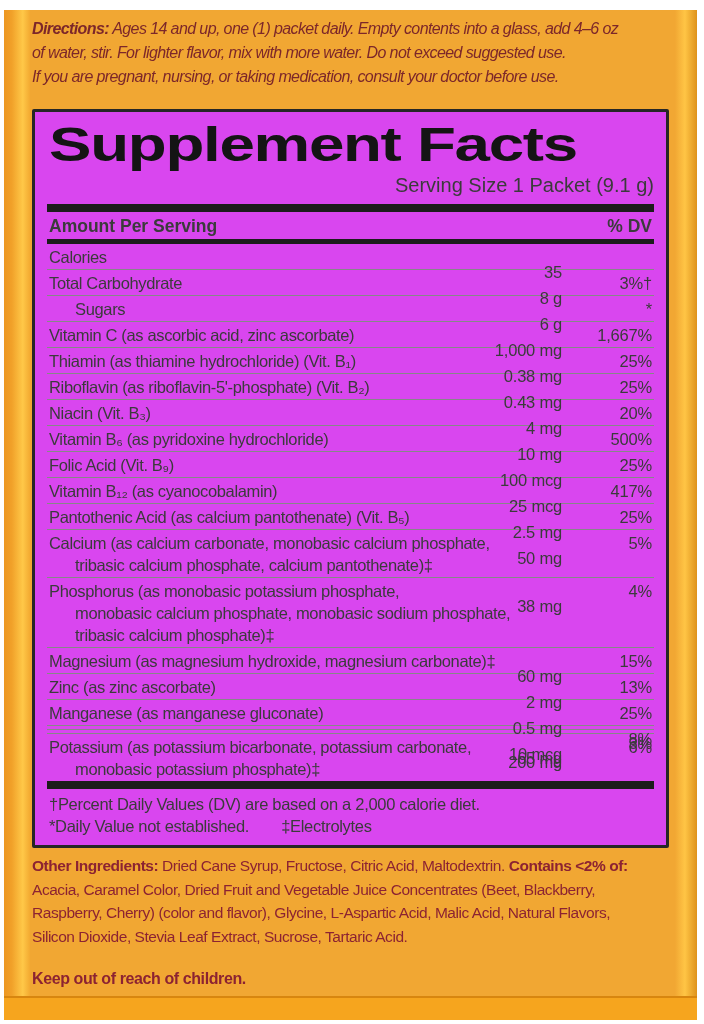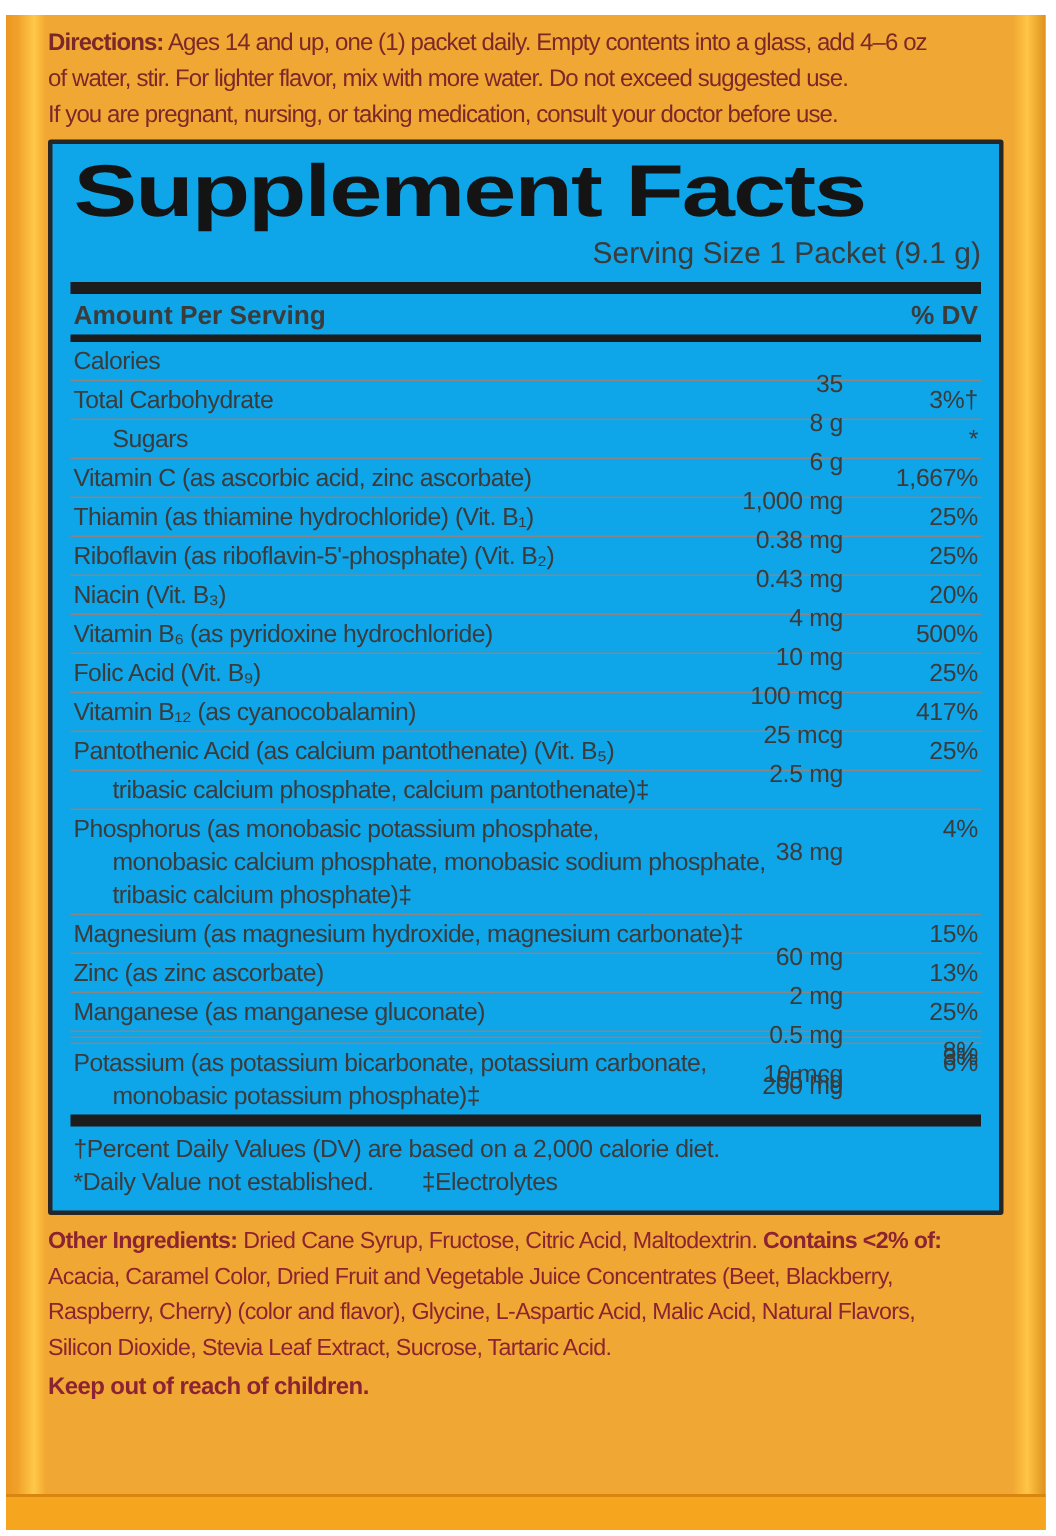--- a/index.html
+++ b/index.html
@@ -11,25 +11,25 @@
   .foil{position:absolute;left:4px;top:10px;right:7px;bottom:4px;background:var(--foil,#F1A733);}
   .edge-left{position:absolute;left:0;top:0;bottom:0;width:26px;
     background:linear-gradient(90deg,#EC9722 0%,#F1A129 30%,#FFC848 72%,#F3AA31 100%);}
   .edge-right{position:absolute;right:0;top:0;bottom:0;width:22px;
     background:linear-gradient(90deg,#F1A733 0%,#FFC545 45%,#DE921C 100%);}
   .band-bottom{position:absolute;left:0;right:0;bottom:0;height:22px;
     background:#F6A51E;border-top:2px solid #D8860F;}
   .content{position:relative;padding:7px 28px 0 28px;}
 
   .directions{color:var(--maroon,#7C272A);font-size:16px;line-height:24px;letter-spacing:-0.6px;}
-  .directions .tline{white-space:nowrap;}
+  .directions .tline{white-space:nowrap;font-style:italic;}
   .b{font-weight:bold;}
 
   .panel{
-    margin-top:4px;background:#0ea5e9;border:3px solid #262626;border-radius:2px;
+    margin-top:20px;background:#d946ef;border:3px solid #262626;border-radius:2px;
     padding:5px 12px 8px 12px;color:var(--ink,#3B3B3B);
   }
   .sf-title{
     font-size:49px;line-height:52px;font-weight:bold;color:#141414;
     transform:scaleX(1.30);transform-origin:0 50%;white-space:nowrap;
     letter-spacing:-1px;margin:1px 0 0 2px;
   }
   .serving{font-size:20px;line-height:28px;margin:1px 0 5px 2px;text-align:right;}
   .bar-thick{height:8px;background:#1c1c1c;}
   .bar-med{height:5px;background:#1c1c1c;}
@@ -44,21 +44,21 @@
   .amt{position:absolute;right:90px;top:15px;text-align:right;letter-spacing:-0.2px;}
   .dv{position:absolute;right:0;top:0;text-align:right;letter-spacing:-0.2px;}
   .cont{line-height:22px;font-size:16.5px;letter-spacing:-0.35px;padding-left:26px;white-space:nowrap;}
   .fnotes{font-size:16.5px;line-height:22px;padding:4px 2px 0 2px;letter-spacing:-0.3px;}
   .fn-gap{display:inline-block;width:32px;}
 
   .redblock{color:var(--red,#8C2332);font-size:15.5px;line-height:23.5px;
     letter-spacing:-0.45px;margin-top:6px;}
   .redblock .tline{white-space:nowrap;}
   .warning{color:var(--red,#8C2332);font-weight:bold;font-size:16px;line-height:24px;
-    letter-spacing:-0.4px;margin-top:3px;}
+    letter-spacing:-0.4px;margin-top:19px;}
 </style>
 </head>
 <body>
 
 <div class="page">
   <div class="foil">
     <div class="edge-left"></div>
     <div class="edge-right"></div>
 
     <div class="content">
@@ -108,20 +108,21 @@
             <div class="row">
               <div class="rline"><span class="nm">Folic Acid (Vit. B₉)</span><span class="amt">100 mcg</span><span class="dv">25%</span></div>
             </div>
             <div class="row">
               <div class="rline"><span class="nm">Vitamin B₁₂ (as cyanocobalamin)</span><span class="amt">25 mcg</span><span class="dv">417%</span></div>
             </div>
             <div class="row">
               <div class="rline"><span class="nm">Pantothenic Acid (as calcium pantothenate) (Vit. B₅)</span><span class="amt">2.5 mg</span><span class="dv">25%</span></div>
             </div>
             <div class="row">
+              <div class="rline"><span class="nm">Calcium (as calcium carbonate, monobasic calcium phosphate,</span><span class="amt">50 mg</span><span class="dv">5%</span></div>
               <div class="cont">tribasic calcium phosphate, calcium pantothenate)‡</div>
             </div>
             <div class="row">
               <div class="rline"><span class="nm">Phosphorus (as monobasic potassium phosphate,</span><span class="amt">38 mg</span><span class="dv">4%</span></div>
               <div class="cont">monobasic calcium phosphate, monobasic sodium phosphate,</div>
               <div class="cont">tribasic calcium phosphate)‡</div>
             </div>
             <div class="row">
               <div class="rline"><span class="nm">Magnesium (as magnesium hydroxide, magnesium carbonate)‡</span><span class="amt">60 mg</span><span class="dv">15%</span></div>
             </div>

